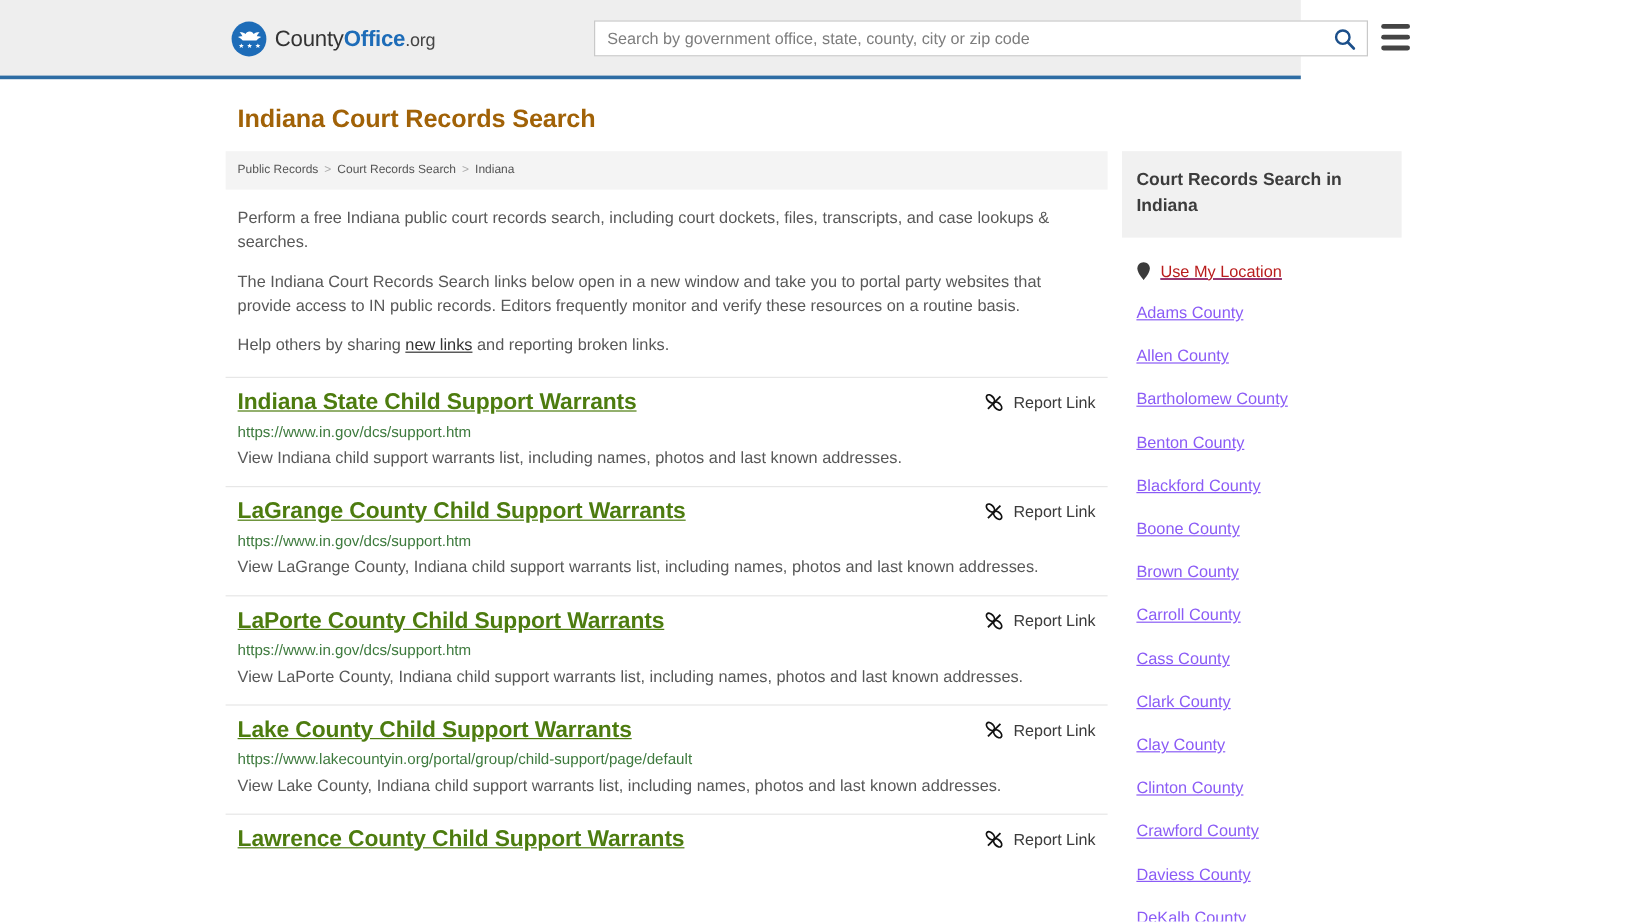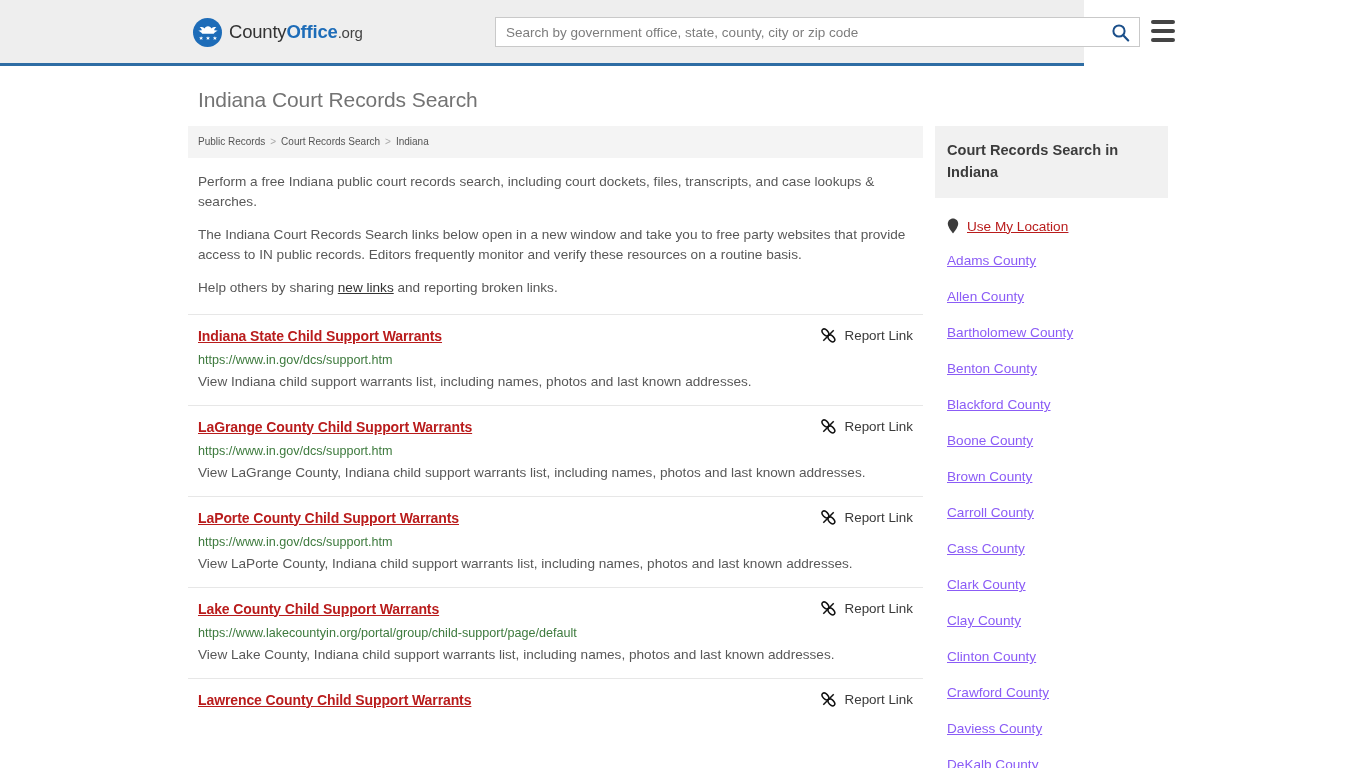--- a/index.html
+++ b/index.html
@@ -92,22 +92,22 @@
   .container {
     position: relative;
     width: 990px;
     margin: 0 auto;
     padding-left: 0;
   }
   .page-title {
     margin: 0;
     padding: 22px 0 14px 10px;
     font-size: 21px;
-    font-weight: normal;
-    color: #737373;
+    font-weight: bold;
+    color: #a16207;
     letter-spacing: -0.1px;
   }
   .columns { display: flex; align-items: flex-start; gap: 12px; }
   .main-col { width: 735px; flex: none; }
   .side-col { width: 233px; flex: none; }
 
   
   .breadcrumb {
     background: #f4f4f4;
     padding: 10px 10px 11px 10px;
@@ -138,23 +138,23 @@
   .result {
     position: relative;
     padding: 11px 10px 12px 10px;
     border-top: 1px solid #e7e7e7;
   }
   .result:first-child { border-top: 1px solid #e7e7e7; }
   .result-head {
     display: flex; align-items: flex-start; justify-content: space-between;
   }
   .result-title {
-    font-size: 14px;
+    font-size: 19px;
     font-weight: bold;
-    color: #b91c1c;
+    color: #4d7c0f;
     text-decoration: underline;
     line-height: 20px;
     letter-spacing: -0.1px;
   }
   .report-link {
     display: flex; align-items: center; gap: 8px;
     white-space: nowrap;
     padding-left: 12px;
     padding-top: 1px;
   }
@@ -248,21 +248,21 @@
     <div class="columns">
 
       <div class="main-col">
 
         <div class="breadcrumb">
           <a href="#">Public Records</a><span class="sep">&gt;</span><a href="#">Court Records Search</a><span class="sep">&gt;</span><span class="current">Indiana</span>
         </div>
 
         <div class="intro">
           <p>Perform a free Indiana public court records search, including court dockets, files, transcripts, and case lookups &amp; searches.</p>
-          <p>The Indiana Court Records Search links below open in a new window and take you to free party websites that provide access to IN public records. Editors frequently monitor and verify these resources on a routine basis.</p>
+          <p>The Indiana Court Records Search links below open in a new window and take you to portal party websites that provide access to IN public records. Editors frequently monitor and verify these resources on a routine basis.</p>
           <p><span>Help others by sharing </span><a class="inline-link" href="#">new links</a><span> and reporting broken links.</span></p>
         </div>
 
         <div class="results">
 
           <div class="result">
             <div class="result-head">
               <a class="result-title" href="#">Indiana State Child Support Warrants</a>
               <span class="report-link">
                 <svg width="17" height="17" viewBox="0 0 17 17">

